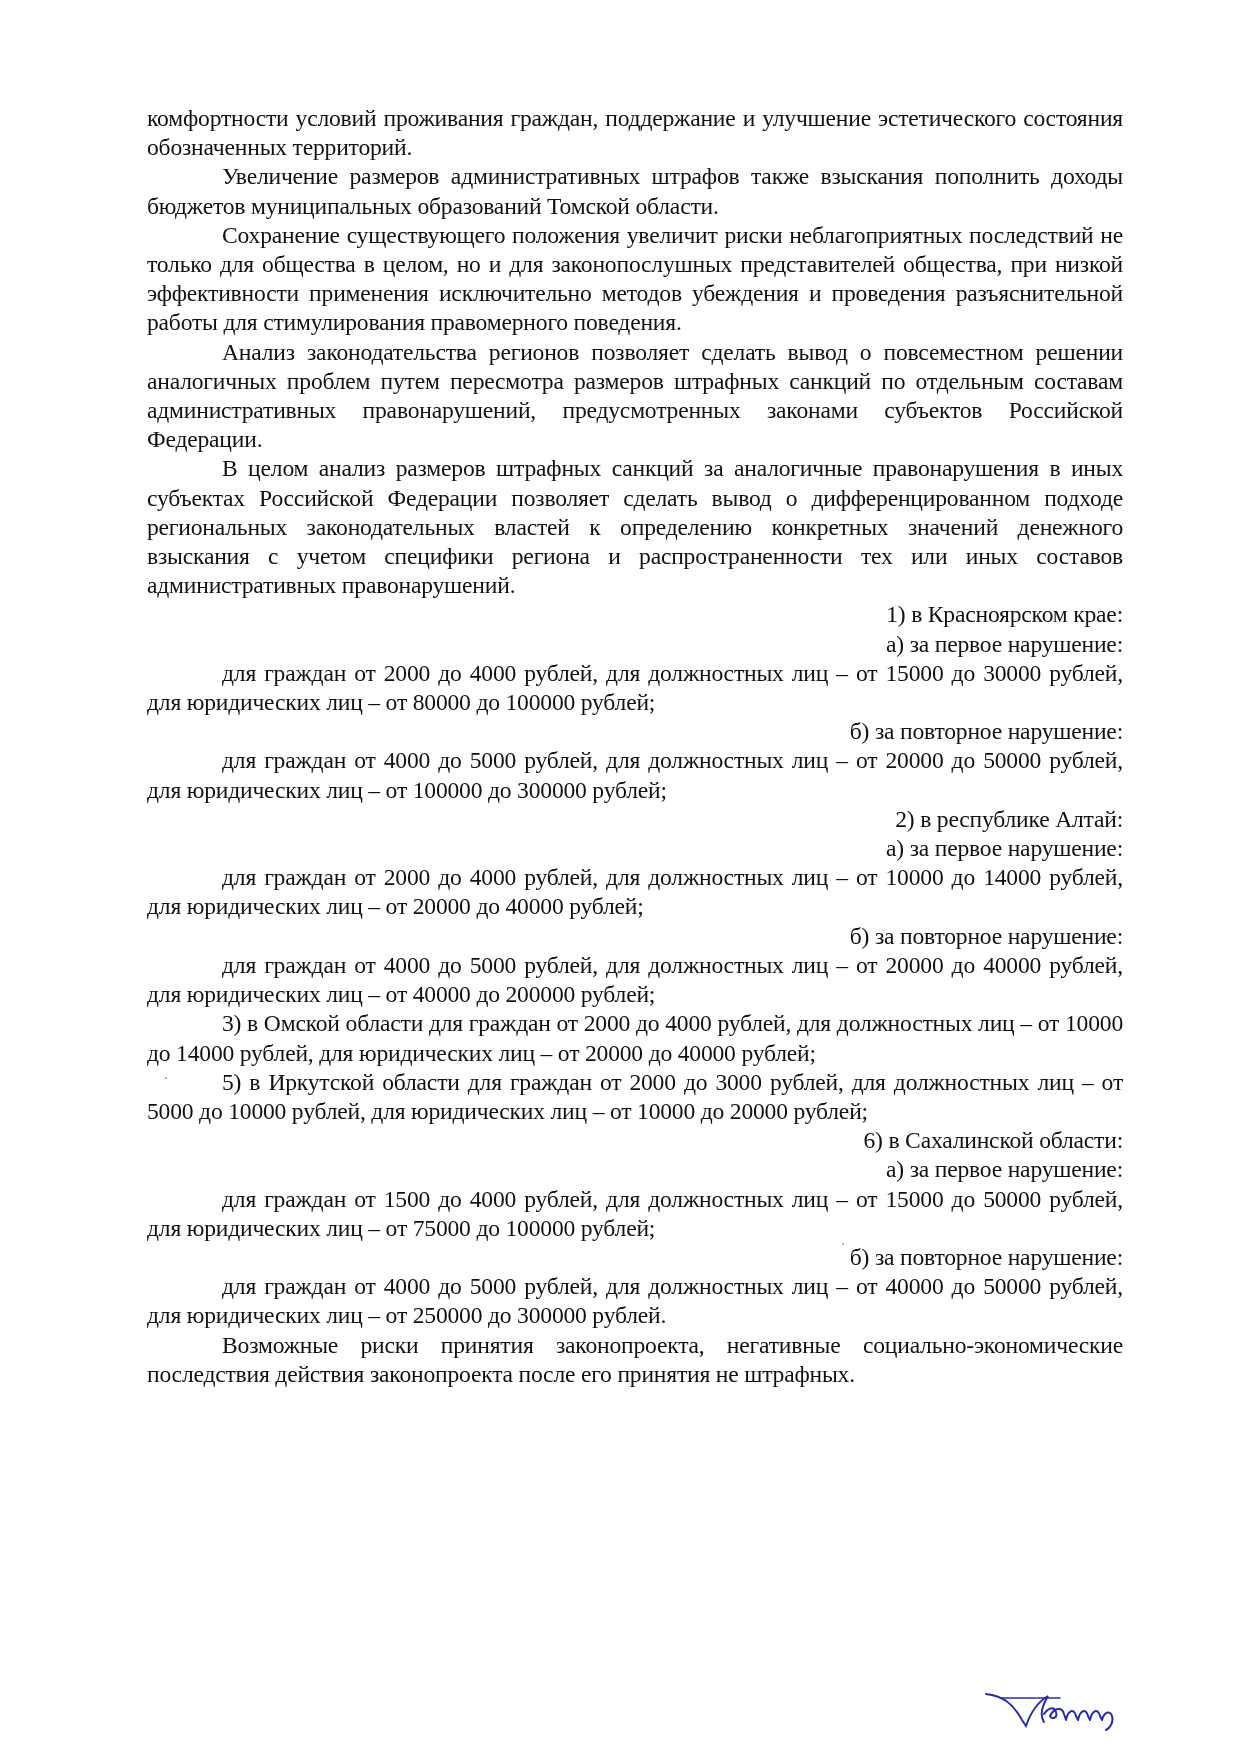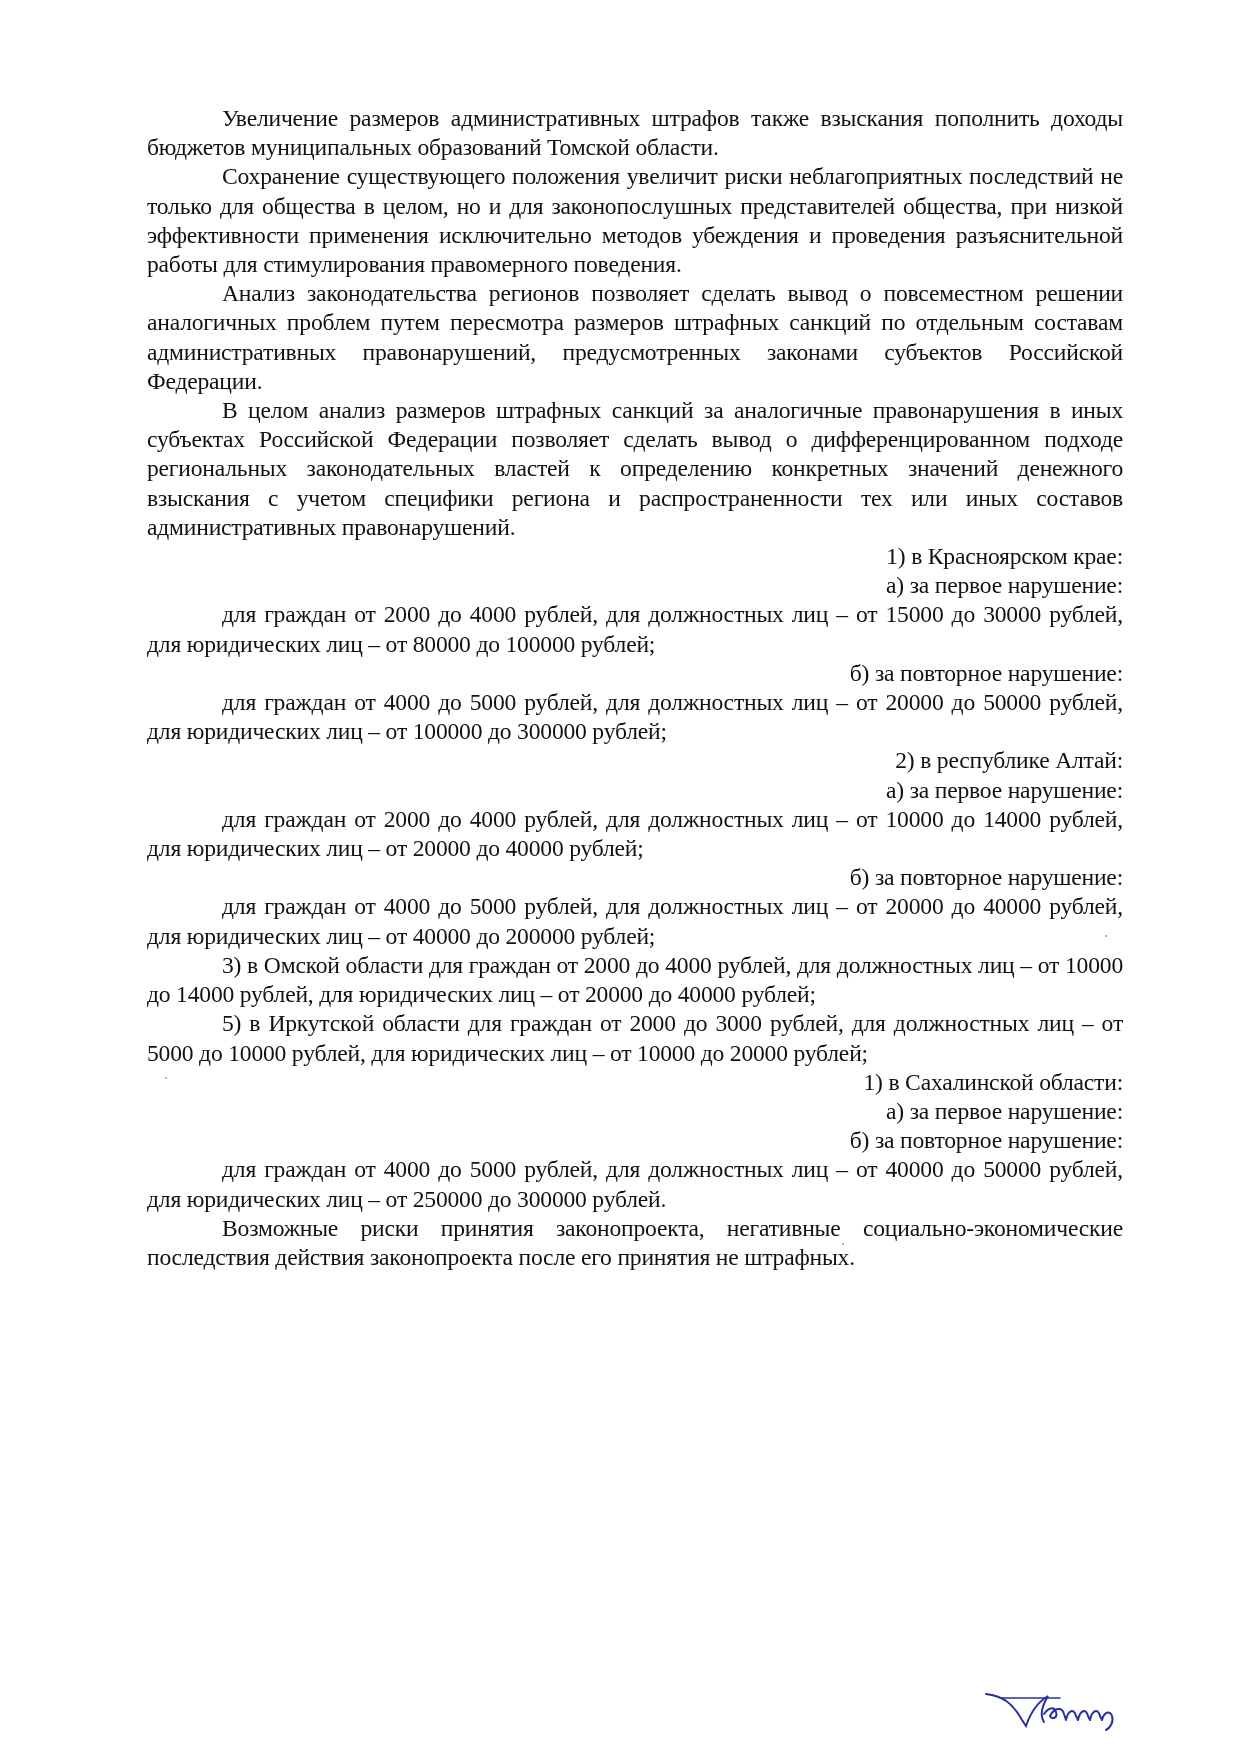--- a/index.html
+++ b/index.html
@@ -37,20 +37,21 @@
       position: absolute;
       width: 2px; height: 2px;
       background: #999;
       border-radius: 1px;
     }
   </style>
 </head>
 <body>
 
 <div class="page">
+  <p class="p">комфортности условий проживания граждан, поддержание и улучшение эстетического состояния обозначенных территорий.</p>
   <p class="p indent">Увеличение размеров административных штрафов также взыскания пополнить доходы бюджетов муниципальных образований Томской области.</p>
   <p class="p indent">Сохранение существующего положения увеличит риски неблагоприятных последствий не только для общества в целом, но и для законопослушных представителей общества, при низкой эффективности применения исключительно методов убеждения и проведения разъяснительной работы для стимулирования правомерного поведения.</p>
   <p class="p indent">Анализ законодательства регионов позволяет сделать вывод о повсеместном решении аналогичных проблем путем пересмотра размеров штрафных санкций по отдельным составам административных правонарушений, предусмотренных законами субъектов Российской Федерации.</p>
   <p class="p indent">В целом анализ размеров штрафных санкций за аналогичные правонарушения в иных субъектах Российской Федерации позволяет сделать вывод о дифференцированном подходе региональных законодательных властей к определению конкретных значений денежного взыскания с учетом специфики региона и распространенности тех или иных составов административных правонарушений.</p>
 
   <div>
     <p class="p item">1) в Красноярском крае:</p>
     <p class="p item">а) за первое нарушение:</p>
     <p class="p indent">для граждан от 2000 до 4000 рублей, для должностных лиц – от 15000 до 30000 рублей, для юридических лиц – от 80000 до 100000 рублей;</p>
     <p class="p item">б) за повторное нарушение:</p>
@@ -62,22 +63,23 @@
     <p class="p item">а) за первое нарушение:</p>
     <p class="p indent">для граждан от 2000 до 4000 рублей, для должностных лиц – от 10000 до 14000 рублей, для юридических лиц – от 20000 до 40000 рублей;</p>
     <p class="p item">б) за повторное нарушение:</p>
     <p class="p indent">для граждан от 4000 до 5000 рублей, для должностных лиц – от 20000 до 40000 рублей, для юридических лиц – от 40000 до 200000 рублей;</p>
   </div>
 
   <p class="p indent">3) в Омской области для граждан от 2000 до 4000 рублей, для должностных лиц – от 10000 до 14000 рублей, для юридических лиц – от 20000 до 40000 рублей;</p>
   <p class="p indent">5) в Иркутской области для граждан от 2000 до 3000 рублей, для должностных лиц – от 5000 до 10000 рублей, для юридических лиц – от 10000 до 20000 рублей;</p>
 
   <div>
-    <p class="p item">1) в Сахалинской области:</p>
+    <p class="p item">6) в Сахалинской области:</p>
     <p class="p item">а) за первое нарушение:</p>
+    <p class="p indent">для граждан от 1500 до 4000 рублей, для должностных лиц – от 15000 до 50000 рублей, для юридических лиц – от 75000 до 100000 рублей;</p>
     <p class="p item">б) за повторное нарушение:</p>
     <p class="p indent">для граждан от 4000 до 5000 рублей, для должностных лиц – от 40000 до 50000 рублей, для юридических лиц – от 250000 до 300000 рублей.</p>
   </div>
 
   <p class="p indent">Возможные риски принятия законопроекта, негативные социально-экономические последствия действия законопроекта после его принятия не штрафных.</p>
 </div>
 
 <svg class="signature" viewBox="0 0 150 48">
   <path d="M4 10 C 20 12, 30 18, 40 36 L 44 42 C 48 30, 56 18, 66 12 C 60 22, 58 32, 62 38" fill="none" stroke="#2b2f9e" stroke-width="2" stroke-linecap="round"></path>
   <path d="M20 14 L 78 14" fill="none" stroke="#2b2f9e" stroke-width="1.5" stroke-linecap="round"></path>

